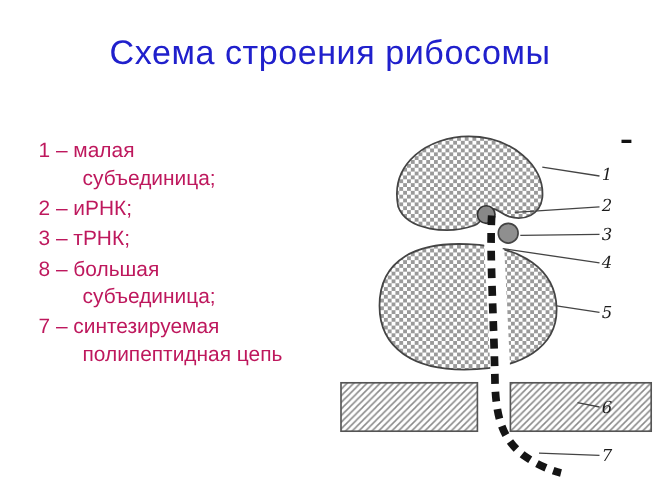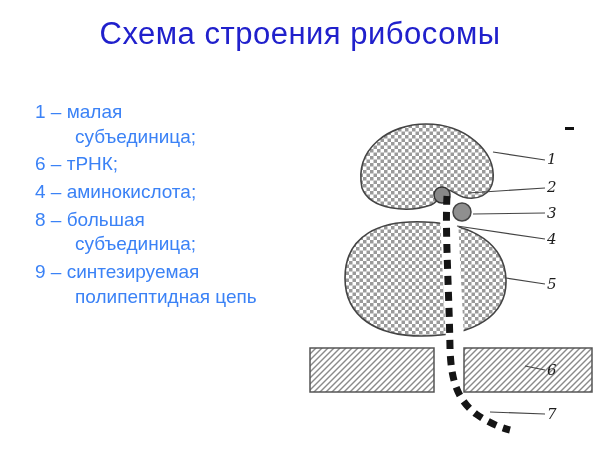--- a/index.html
+++ b/index.html
@@ -12,37 +12,37 @@
     font-family: "Liberation Sans", sans-serif;
   }
   .slide {
     position: relative;
     width: 600px;
     height: 450px;
     background: #ffffff;
   }
   .title {
     position: absolute;
-    top: 16px;
+    top: 30px;
     left: 0;
     width: 600px;
     text-align: center;
     font-size: 31px;
     font-weight: normal;
     letter-spacing: 0.5px;
     color: #2020cc;
     margin: 0;
     font-family: "Liberation Sans", sans-serif;
   }
   .legend {
     position: absolute;
     left: 35px;
-    top: 100px;
+    top: 126px;
     width: 280px;
-    color: #3b82f6;
+    color: #be185d;
     font-size: 19px;
     line-height: 1.3;
   }
   .legend-item {
     white-space: pre-line;
     padding-left: 40px;
     text-indent: -40px;
     margin-bottom: 3px;
   }
   .diagram {
@@ -78,25 +78,25 @@
 </head>
 <body>
 
 <div class="slide">
 
   <h1 class="title">Схема строения рибосомы</h1>
 
   <div class="legend">
     <div class="legend-item">1 – малая
 субъединица;</div>
-    <div class="legend-item">6 – тРНК;</div>
-    <div class="legend-item">4 – аминокислота;</div>
+    <div class="legend-item">2 – иРНК;</div>
+    <div class="legend-item">3 – тРНК;</div>
     <div class="legend-item">8 – большая
 субъединица;</div>
-    <div class="legend-item">9 – синтезируемая
+    <div class="legend-item">7 – синтезируемая
 полипептидная цепь</div>
   </div>
 
   <div class="corner-mark"></div>
 
   <div class="diagram">
     <svg width="300" height="350" viewBox="0 0 300 350">
       <defs>
         <pattern id="checker" width="7" height="7" patternUnits="userSpaceOnUse">
           <rect width="7" height="7" fill="#ffffff"></rect>

